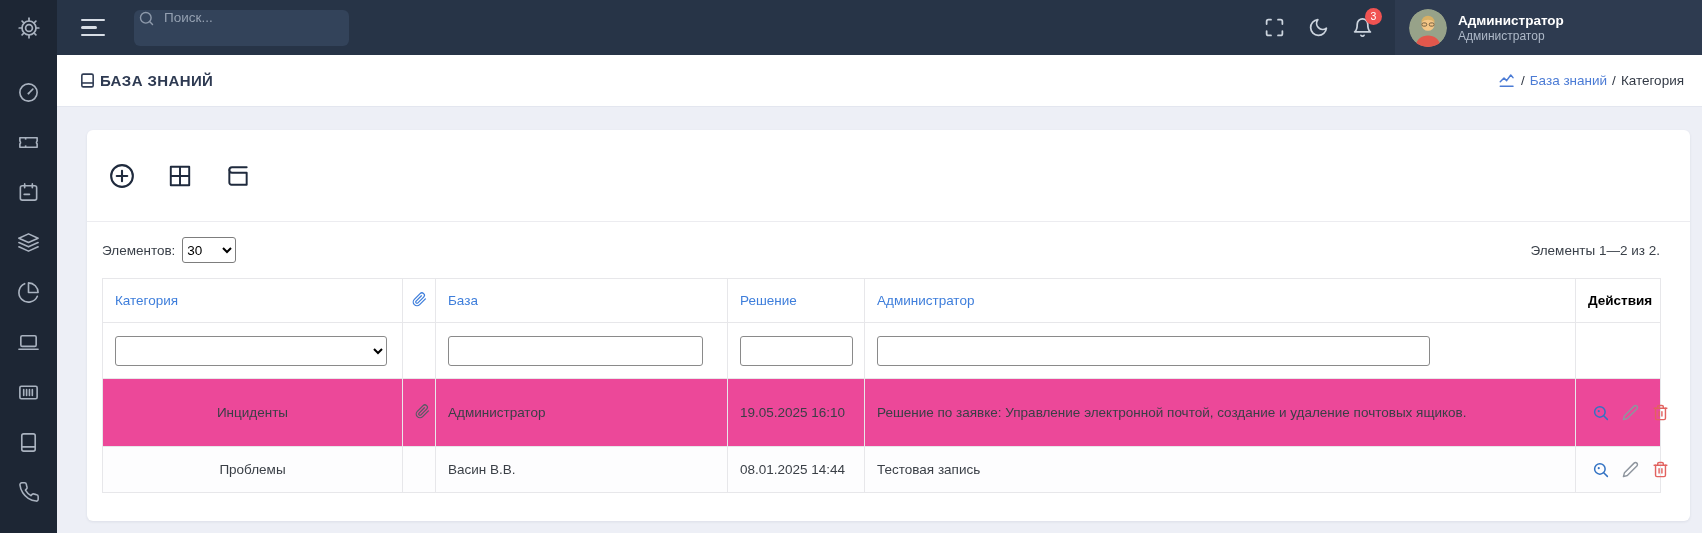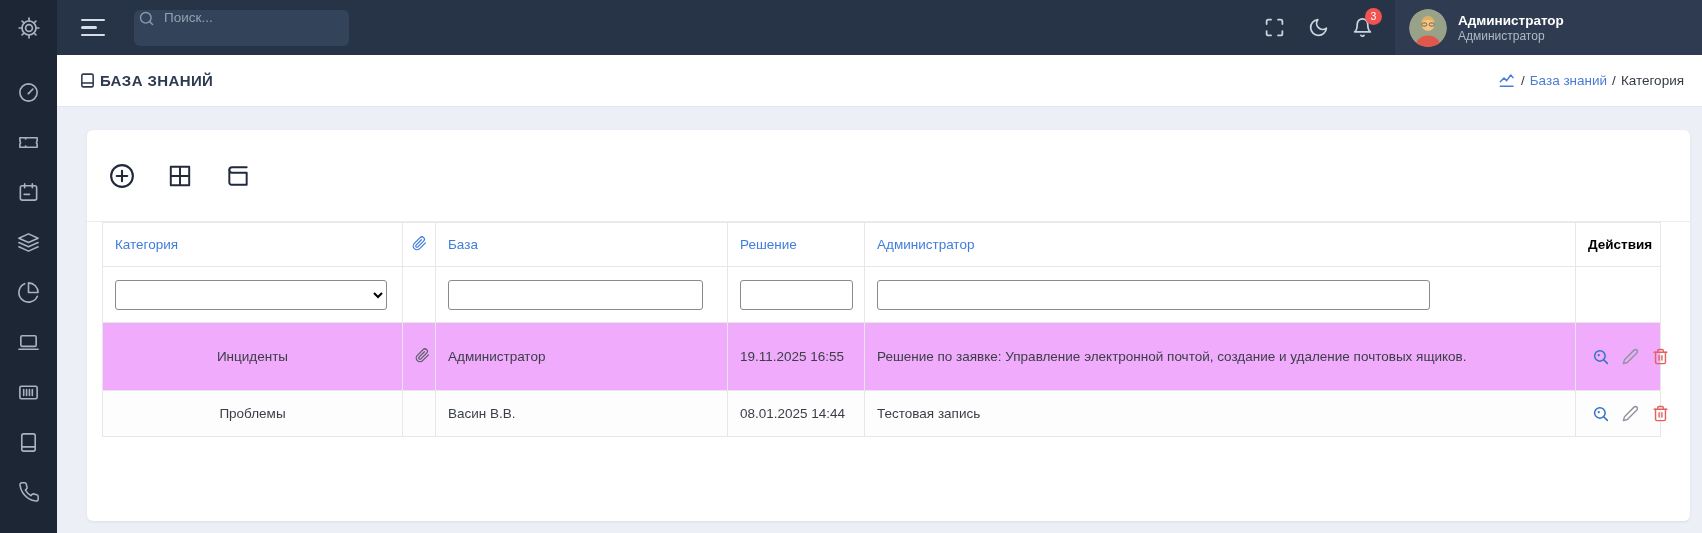--- a/index.html
+++ b/index.html
@@ -56,21 +56,21 @@
   table.grid td, table.grid th { border:1px solid #e7e7ea; vertical-align:middle; padding:0 12px; }
   tr.hdr { height:44px; }
   tr.hdr th { text-align:left; font-weight:normal; }
   tr.hdr th a { color:#3e7edb; text-decoration:none; cursor:pointer; }
   tr.hdr th.actions-h { font-weight:bold; color:#000000; text-align:center; }
   tr.hdr .clip-h { text-align:center; padding:0; color:#3e7edb; }
   tr.filter { height:56px; background:#fff; }
   tr.filter select { width:272px; height:30px; border:1px solid #8a8a8a; border-radius:3px; background:#fff; font-family:inherit; font-size:13px; }
   tr.filter input { height:30px; border:1px solid #8a8a8a; border-radius:3px; padding:0 6px; font-family:inherit; font-size:13px; outline:none; }
   .f-author { width:255px; } .f-created { width:113px; } .f-name { width:553px; }
-  tr.r1 { height:68px; background:#f0abfc; }
+  tr.r1 { height:68px; background:#ec4899; }
   tr.r2 { height:46px; background:#fdfdfe; }
   td.cat { text-align:center; }
   td.clip { text-align:center; padding:0; color:#555b63; }
   td.name { line-height:21px; }
   td.acts { text-align:center; padding:0 8px; white-space:nowrap; }
   .act { display:inline-flex; width:18px; height:18px; margin:0 4px; vertical-align:middle; cursor:pointer; }
   .act.view svg { stroke:#3272c3; }
   .act.edit svg { stroke:#8e959e; }
   .act.del  svg { stroke:#e2625f; }
 </style>
@@ -251,20 +251,29 @@
       </svg>
     </button>
     <button class="tbtn">
       <svg width="26" height="26" viewBox="0 0 24 24" fill="none" stroke-width="1.8" stroke-linecap="round" stroke-linejoin="round">
         <path d="M4 6.5A2.5 2.5 0 0 1 6.5 4H20"></path>
           <path d="M6.5 9H20v11H6a2 2 0 0 1-2-2V6.5A2.5 2.5 0 0 0 6.5 9z"></path>
       </svg>
     </button>
   </div>
 
+  <div class="controls">
+    <div class="perpage">
+      <span>Элементов:</span>
+      <select>
+        <option selected="">30</option>
+      </select>
+    </div>
+    <div>Элементы 1—2 из 2.</div>
+  </div>
 
   <table class="grid">
     <colgroup>
       <col style="width:300px">
         <col style="width:33px">
         <col style="width:292px">
       <col style="width:137px">
         <col style="width:711px">
         <col style="width:85px">
     </colgroup>
@@ -291,21 +300,21 @@
     </tr>
 
     <tr class="r1">
       <td class="cat">Инциденты</td>
       <td class="clip">
         <svg width="15" height="15" viewBox="0 0 24 24" fill="none" stroke="#555b63" stroke-width="2" stroke-linecap="round" stroke-linejoin="round">
           <path d="M21.44 11.05l-9.19 9.19a6 6 0 0 1-8.49-8.49l9.19-9.19a4 4 0 0 1 5.66 5.66l-9.2 9.19a2 2 0 0 1-2.83-2.83l8.49-8.48"></path>
         </svg>
       </td>
       <td>Администратор</td>
-      <td>19.11.2025 16:55</td>
+      <td>19.05.2025 16:10</td>
       <td class="name">Решение по заявке: Управление электронной почтой, создание и удаление почтовых ящиков.</td>
       <td class="acts">
         <span class="act view">
           <svg width="18" height="18" viewBox="0 0 24 24" fill="none" stroke-width="2" stroke-linecap="round">
             <circle cx="10.5" cy="10.5" r="7"></circle>
                 <line x1="20.5" y1="20.5" x2="15.6" y2="15.6"></line>
                 <circle cx="9" cy="9.5" r="1.4" fill="#3272c3" stroke="none"></circle>
           </svg>
         </span>
         <span class="act edit">

